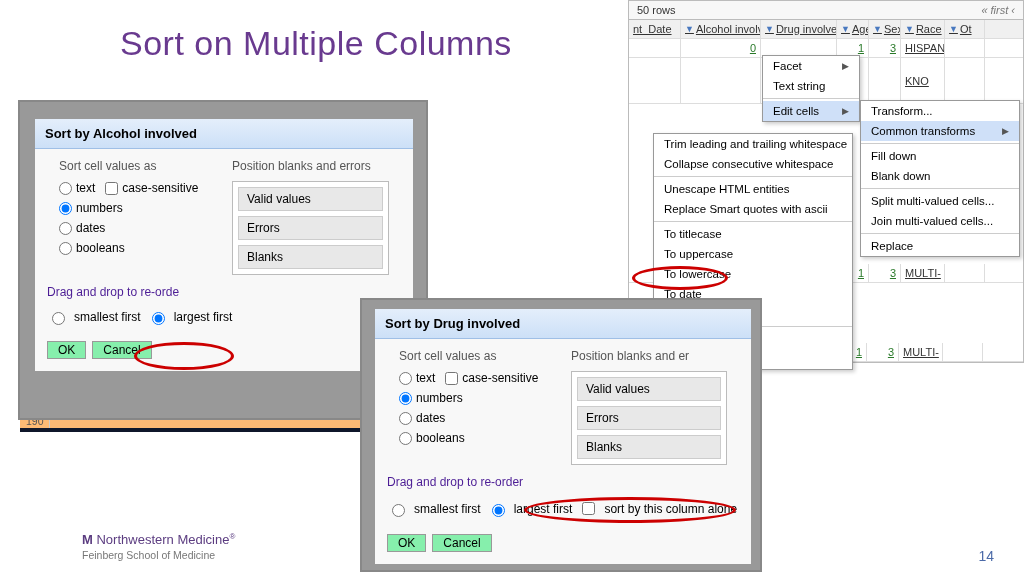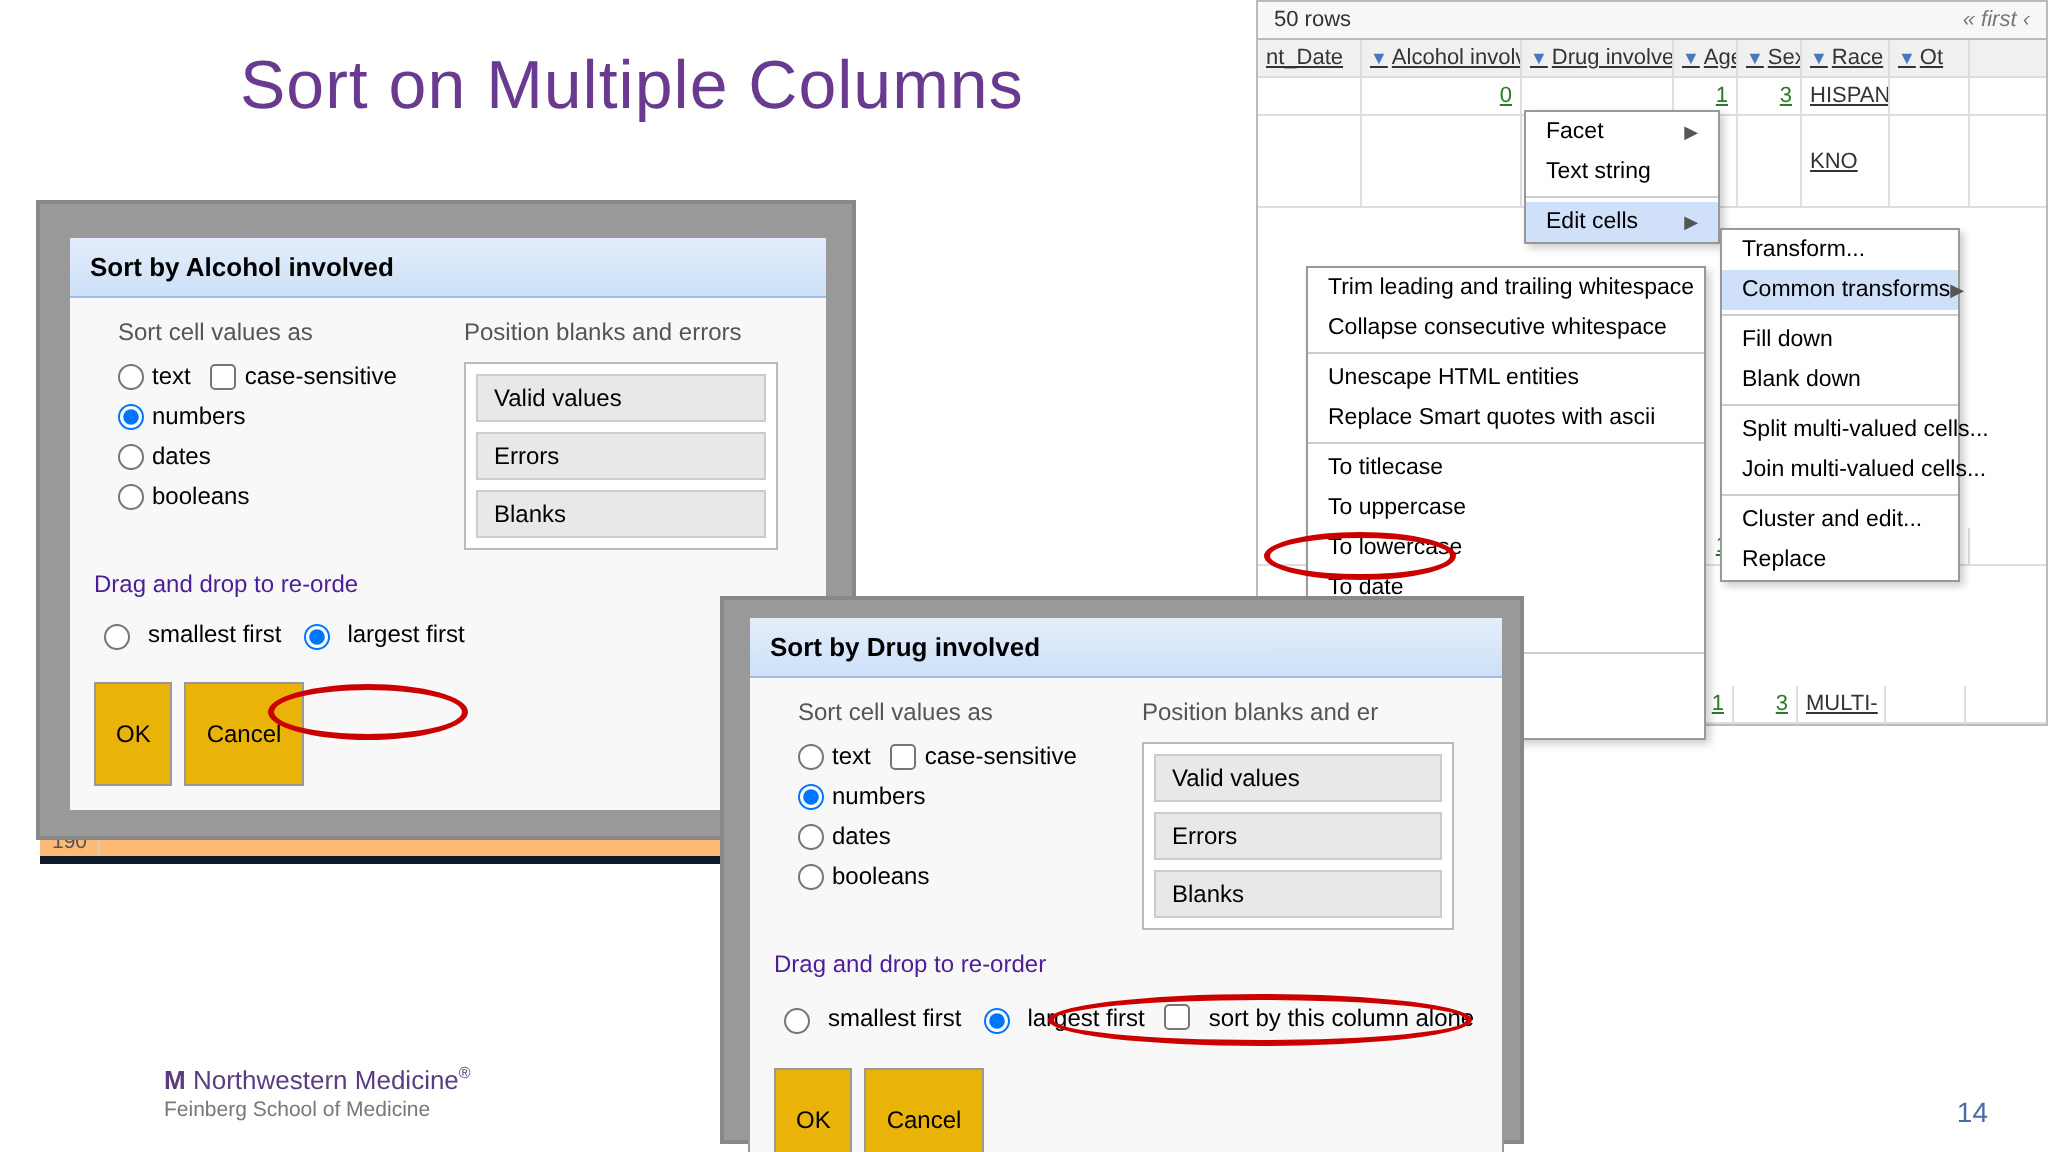--- a/index.html
+++ b/index.html
@@ -32,21 +32,21 @@
   .dlg-body { padding:10px 24px; display:flex; gap:16px; }
   .col { flex:1; }
   .slab { color:#555; margin-bottom:8px; }
   .radio-row, .check-row { display:flex; align-items:center; gap:4px; margin-bottom:6px; font-size:12px; }
   .radio-row input, .check-row input { margin:0; }
   .pos-list { border:1px solid #bbb; background:#fff; }
   .pos-item { background:#e8e8e8; border:1px solid #ccc; margin:5px; padding:4px 8px; }
   .dlg-foot-lbl { padding:0 12px 4px; color:#4c1d95; text-align:left; }
   .dlg-order { padding:6px 12px 10px; display:flex; align-items:center; gap:6px; flex-wrap:wrap; }
   .dlg-btns { padding:6px 12px 12px; display:flex; gap:6px; }
-  .btn { background:#eab308; border:1px solid #999; padding:18px 10px; font-size:12px; cursor:pointer; }
+  .btn { background:#86efac; border:1px solid #999; padding:1px 10px; font-size:12px; cursor:pointer; }
 
   
   .ellipse { position:absolute; border:3px solid #cc0000; border-radius:50%; pointer-events:none; }
 
   
   .ctx { position:absolute; background:#fff; border:1px solid #999; font-size:11.5px; box-shadow:2px 2px 4px rgba(0,0,0,.2); }
   .ctx .mi { padding:4px 10px; white-space:nowrap; display:flex; align-items:center; justify-content:space-between; }
   .ctx .mi.sel { background:#cfe0f8; }
   .ctx .sep { border-top:1px solid #ccc; margin:2px 0; }
   .arrow { color:#555; font-size:9px; }
@@ -182,21 +182,21 @@
   <div class="mi">
       <span>Text string</span>
     </div>
   <div class="sep"></div>
   <div class="mi sel">
       <span>Edit cells</span>
       <span class="arrow">▶</span>
     </div>
 </div>
 
-<div class="ctx" style="left:860px;top:114px;width:120px">
+<div class="ctx" style="left:860px;top:100px;width:160px">
   <div class="mi">
       <span>Transform...</span>
     </div>
   <div class="mi sel">
       <span>Common transforms</span>
       <span class="arrow">▶</span>
     </div>
   <div class="sep"></div>
   <div class="mi">
       <span>Fill down</span>
@@ -205,23 +205,20 @@
       <span>Blank down</span>
     </div>
   <div class="sep"></div>
   <div class="mi">
       <span>Split multi-valued cells...</span>
     </div>
   <div class="mi">
       <span>Join multi-valued cells...</span>
     </div>
   <div class="sep"></div>
-  <div class="mi">
-      <span>Cluster and edit...</span>
-    </div>
   <div class="mi">
       <span>Replace</span>
     </div>
 </div>
 
 <div class="ctx" style="left:653px;top:133px;width:200px">
   <div class="mi">
       <span>Trim leading and trailing whitespace</span>
     </div>
   <div class="mi">

